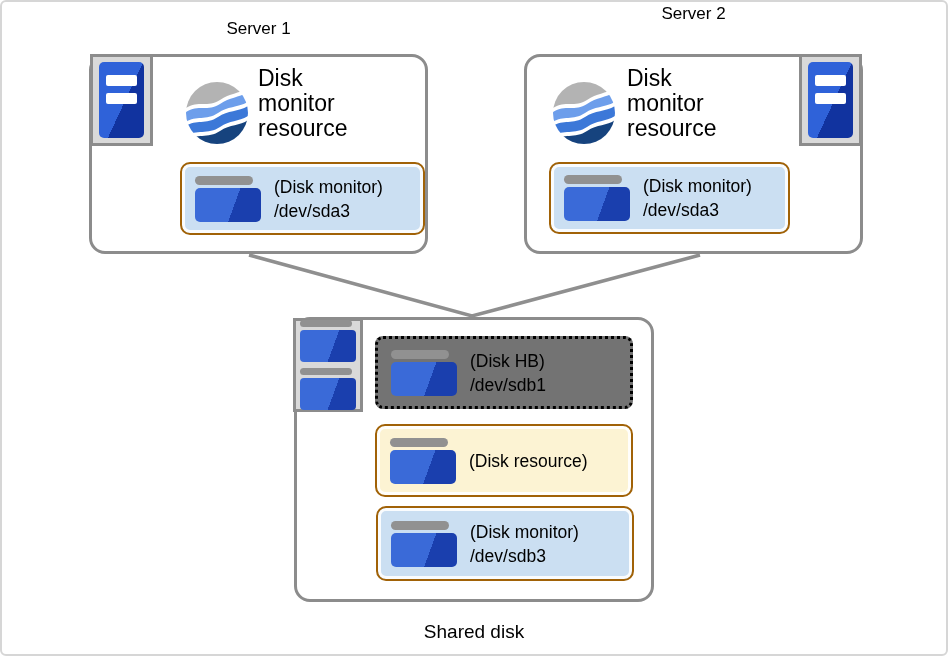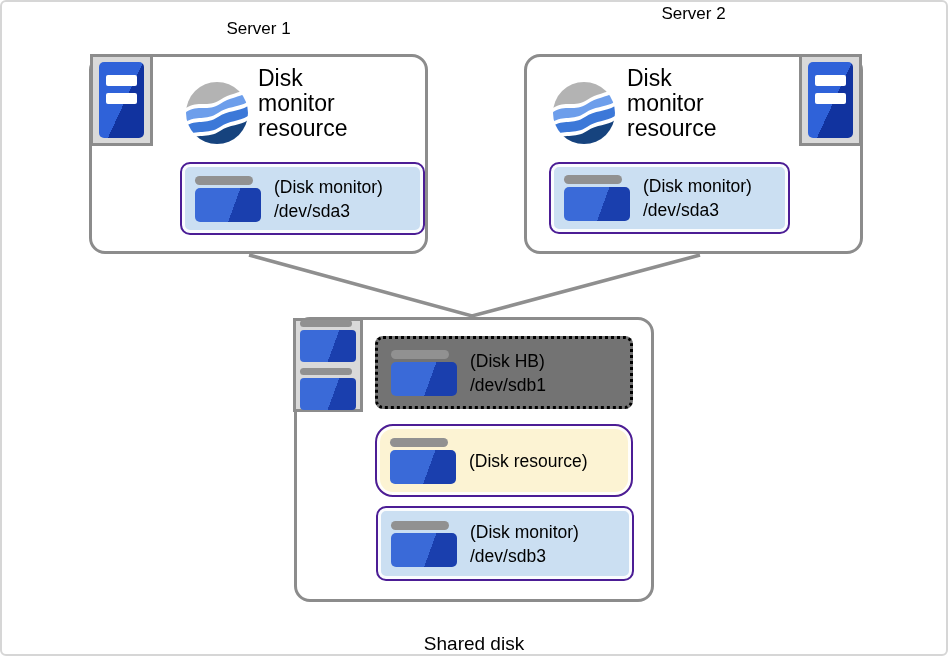--- a/index.html
+++ b/index.html
@@ -33,21 +33,21 @@
   .stack-unit{display:flex;flex-direction:column;align-items:flex-start;gap:3px;}
   .stack-unit .sbar{width:52px;height:7px;background:#919191;border-radius:4px;}
   .stack-unit .sbody{width:56px;height:32px;border-radius:4px;background:linear-gradient(110deg,#3a6ad8 58%,#1a3fae 58%);}
   
   .res-label{
     position:absolute;font-size:23px;line-height:25px;color:#000;white-space:pre-line;
   }
   
   .partition{
     position:absolute;box-sizing:border-box;display:flex;align-items:center;
-    padding-left:13px;gap:13px;border:2px solid #4c1d95;border-radius:10px;
+    padding-left:13px;gap:13px;border:2px solid #a16207;border-radius:10px;
     box-shadow:inset 0 0 0 3px rgba(255,255,255,.9);
   }
   .partition.blue{background:#cbdff2;}
   .partition.cream{background:#fcf3d3;}
   .partition.hb{background:#737373;border:3px dotted #000;border-radius:8px;box-shadow:none;}
   .disk-icon{display:flex;flex-direction:column;gap:3px;}
   .disk-icon .dbar{width:58px;height:9px;background:#919191;border-radius:5px;}
   .disk-icon .dbody{width:66px;height:34px;border-radius:5px;background:linear-gradient(110deg,#3a6ad8 58%,#1a3fae 58%);}
   .part-text{font-size:17.5px;line-height:24px;color:#000;}
   .shared-label{position:absolute;text-align:center;font-size:19px;color:#000;}
@@ -159,36 +159,36 @@
     <div class="disk-icon">
       <div class="dbar"></div>
       <div class="dbody"></div>
     </div>
     <div class="part-text">
       <div>(Disk HB)</div>
       <div>/dev/sdb1</div>
     </div>
   </div>
 
-  <div class="partition cream" style="left:373px;top:422px;width:258px;height:73px;border-radius:18px;">
+  <div class="partition cream" style="left:373px;top:422px;width:258px;height:73px;">
     <div class="disk-icon">
       <div class="dbar"></div>
       <div class="dbody"></div>
     </div>
     <div class="part-text">
       <div>(Disk resource)</div>
     </div>
   </div>
 
   <div class="partition blue" style="left:374px;top:504px;width:258px;height:75px;">
     <div class="disk-icon">
       <div class="dbar"></div>
       <div class="dbody"></div>
     </div>
     <div class="part-text">
       <div>(Disk monitor)</div>
       <div>/dev/sdb3</div>
     </div>
   </div>
 
-  <div class="shared-label" style="left:292px;top:619px;width:360px;margin-top:12px;">Shared disk</div>
+  <div class="shared-label" style="left:292px;top:619px;width:360px;">Shared disk</div>
 
 </div>
 
 </body></html>

